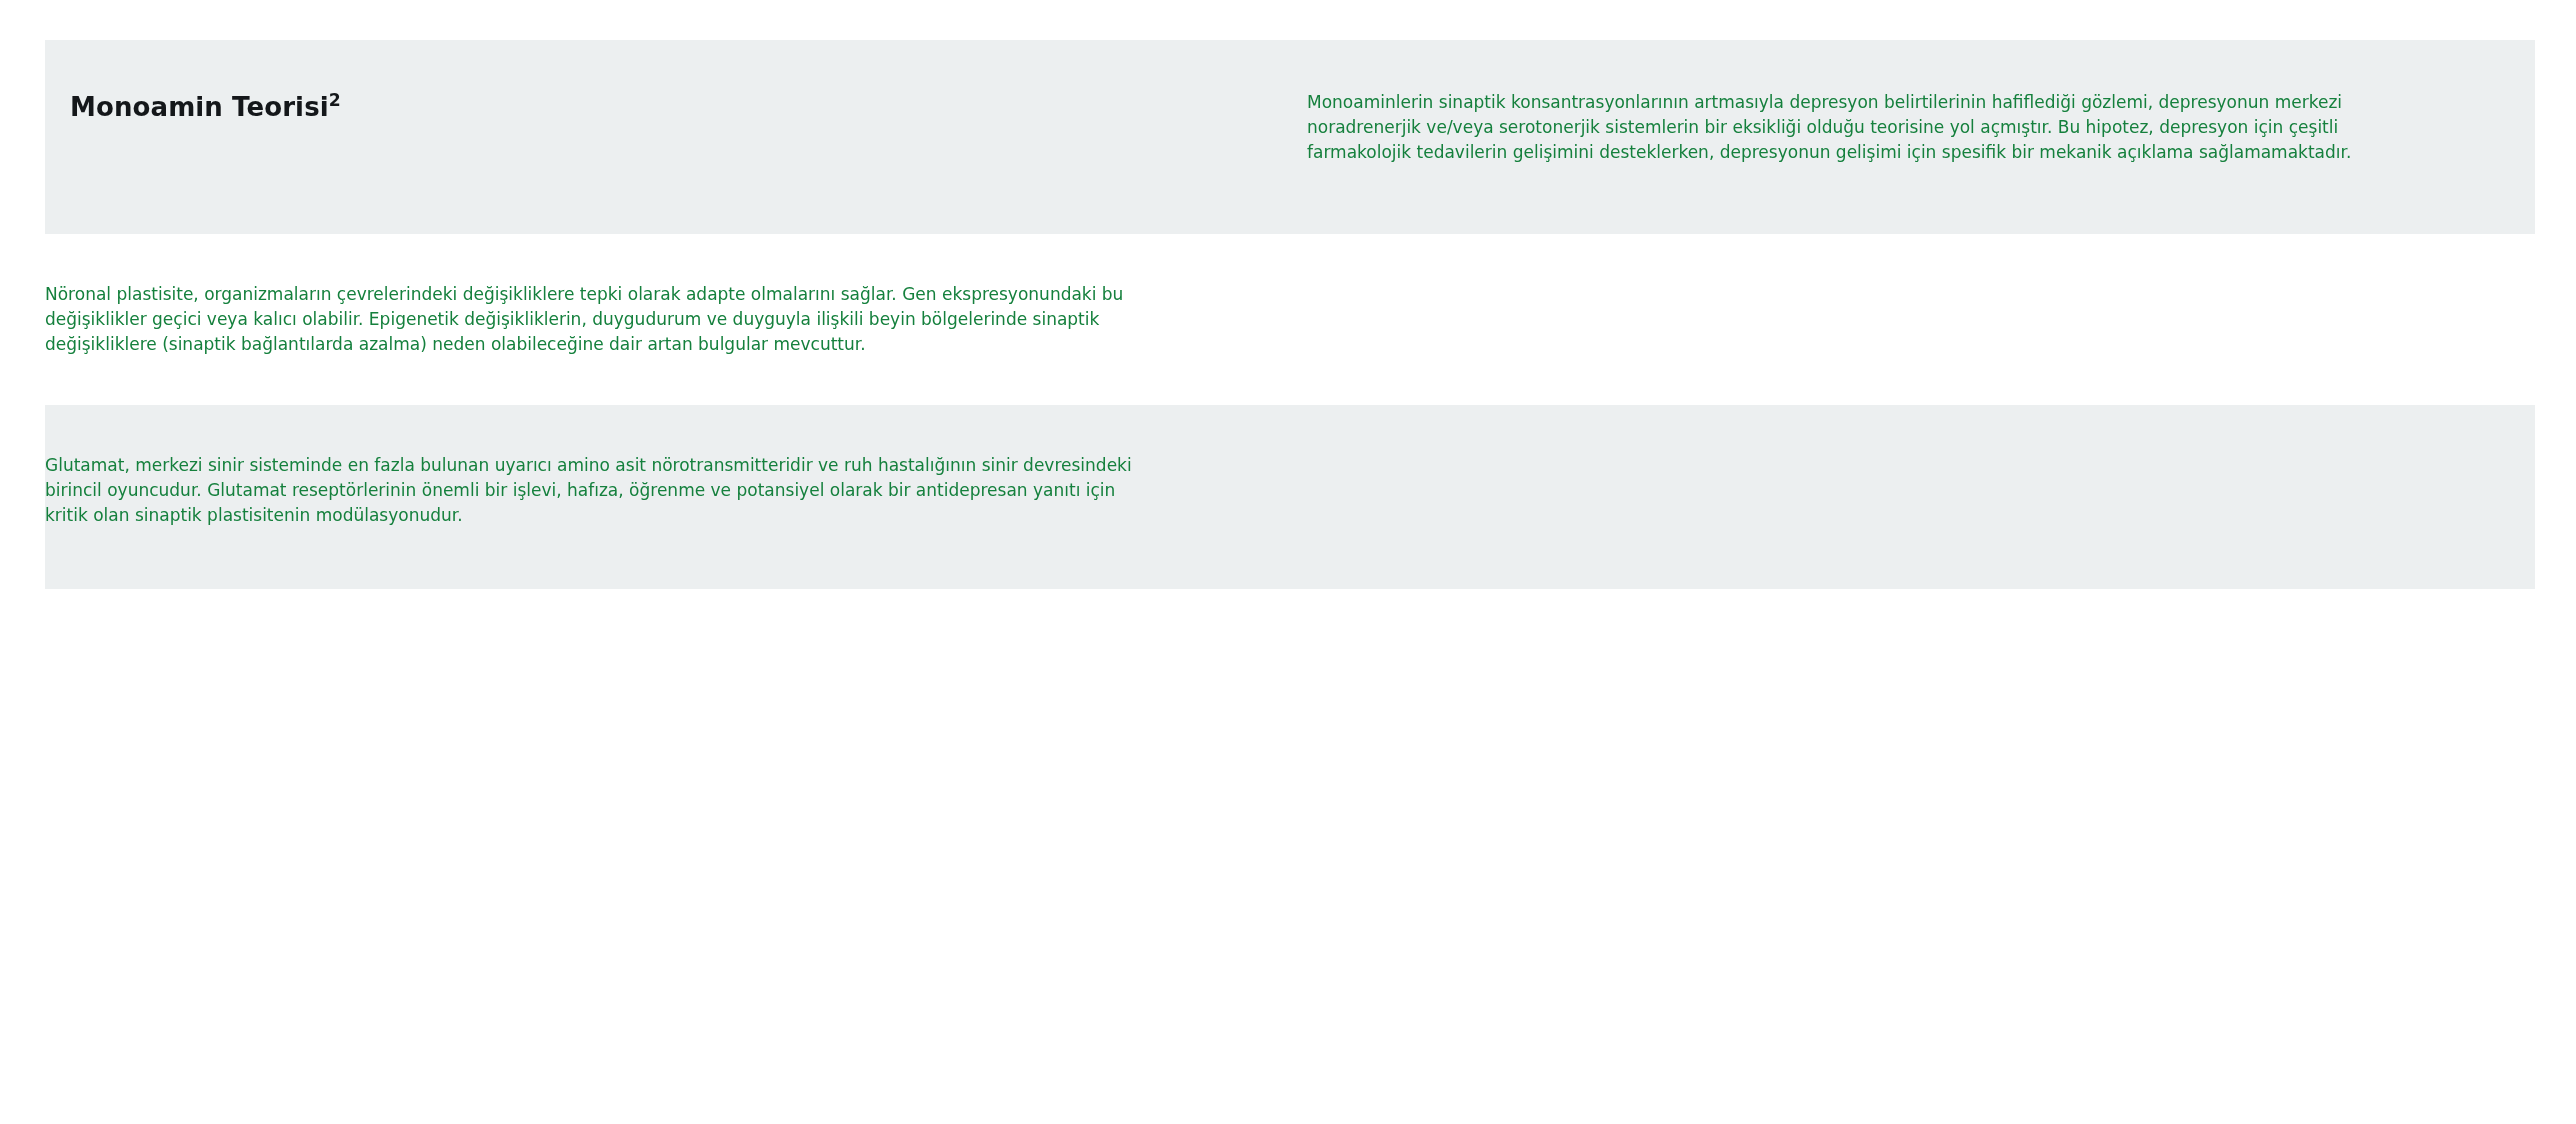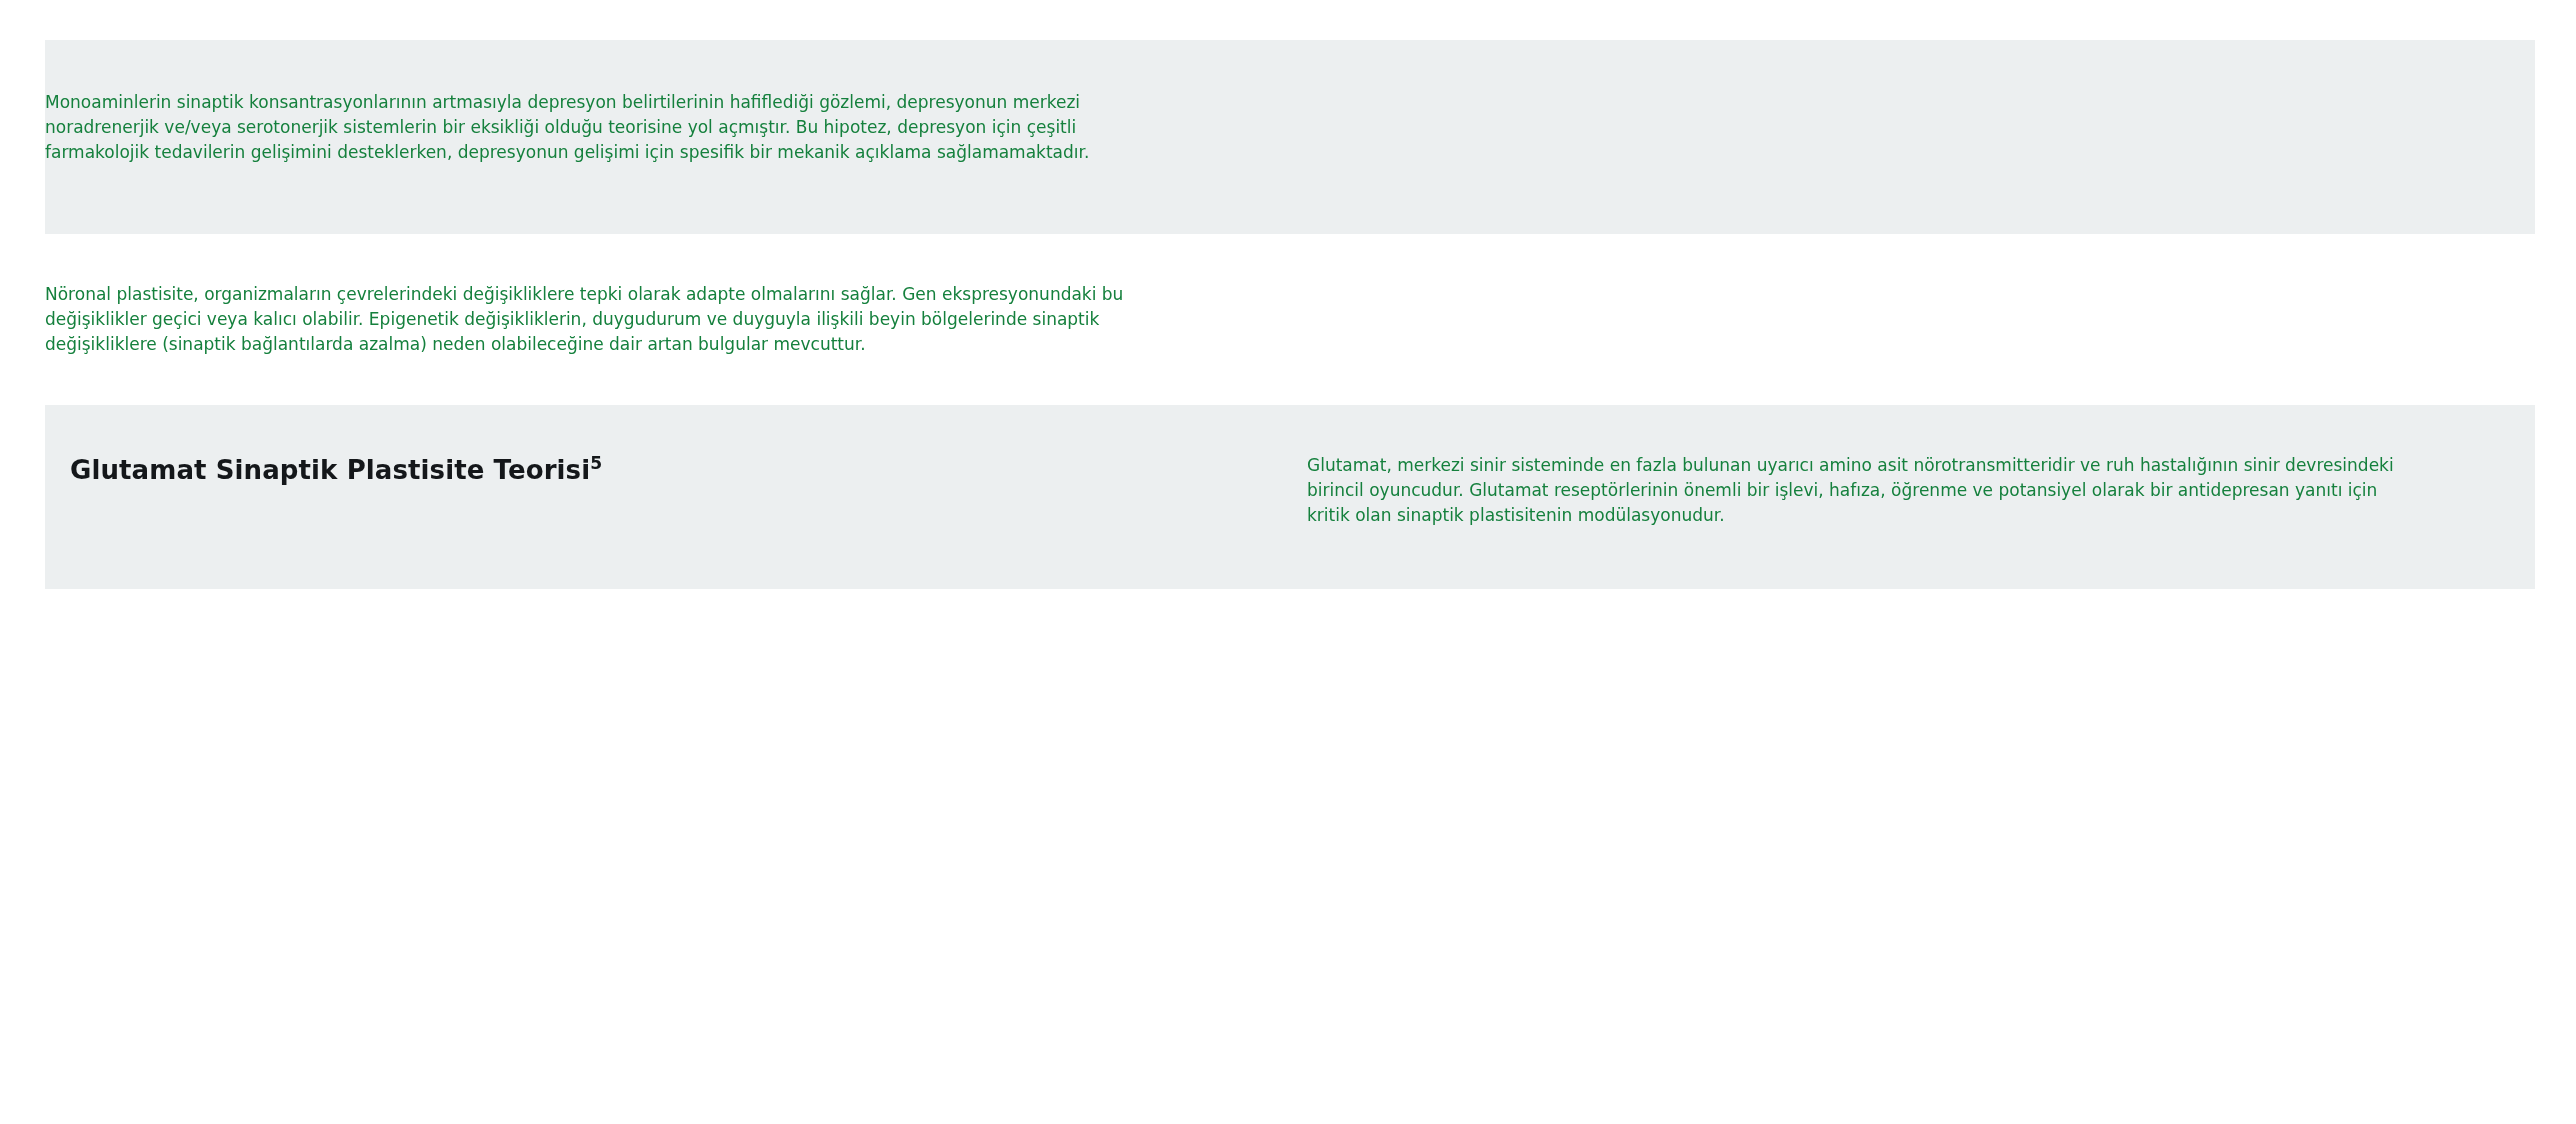--- a/index.html
+++ b/index.html
@@ -68,29 +68,29 @@
     line-height: 0;
   }
 </style>
 </head>
 <body>
 
 <div class="page">
   <div class="table">
 
     <div class="row shaded row-1">
+      <div class="cell-term">
+        <span>Monoamin Teorisi</span><sup>2</sup>
+      </div>
       <div class="cell-desc">Monoaminlerin sinaptik konsantrasyonlarının artmasıyla depresyon belirtilerinin hafiflediği gözlemi, depresyonun merkezi noradrenerjik ve/veya serotonerjik sistemlerin bir eksikliği olduğu teorisine yol açmıştır. Bu hipotez, depresyon için çeşitli farmakolojik tedavilerin gelişimini desteklerken, depresyonun gelişimi için spesifik bir mekanik açıklama sağlamamaktadır.</div>
     </div>
 
     <div class="row plain row-2">
       <div class="cell-desc">Nöronal plastisite, organizmaların çevrelerindeki değişikliklere tepki olarak adapte olmalarını sağlar. Gen ekspresyonundaki bu değişiklikler geçici veya kalıcı olabilir. Epigenetik değişikliklerin, duygudurum ve duyguyla ilişkili beyin bölgelerinde sinaptik değişikliklere (sinaptik bağlantılarda azalma) neden olabileceğine dair artan bulgular mevcuttur.</div>
     </div>
 
     <div class="row shaded row-3">
-      <div class="cell-term">
-        <span>Glutamat Sinaptik Plastisite Teorisi</span><sup>5</sup>
-      </div>
       <div class="cell-desc">Glutamat, merkezi sinir sisteminde en fazla bulunan uyarıcı amino asit nörotransmitteridir ve ruh hastalığının sinir devresindeki birincil oyuncudur. Glutamat reseptörlerinin önemli bir işlevi, hafıza, öğrenme ve potansiyel olarak bir antidepresan yanıtı için kritik olan sinaptik plastisitenin modülasyonudur.</div>
     </div>
 
   </div>
 </div>
 
 
 </body></html>

